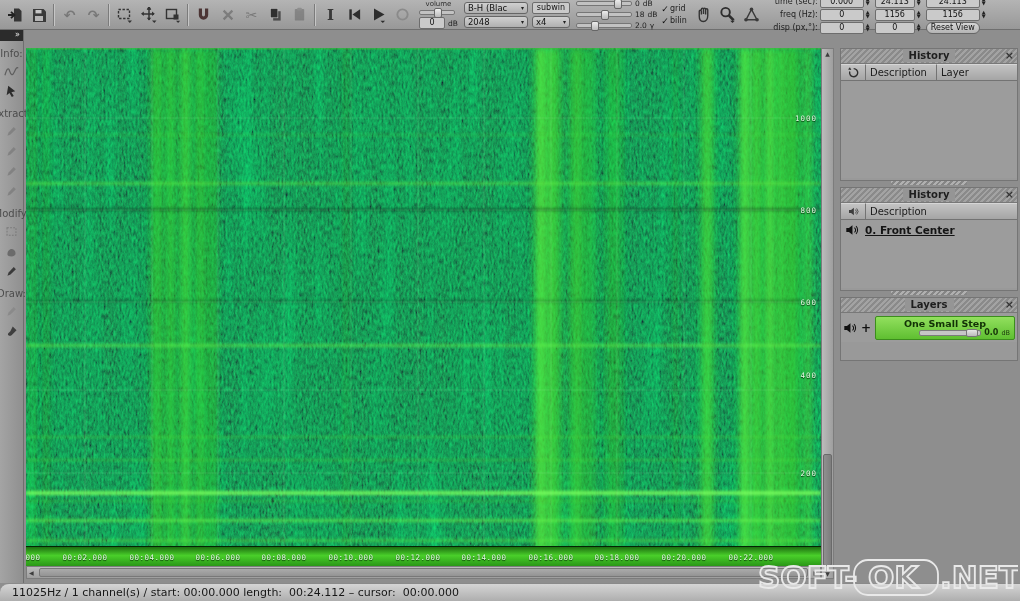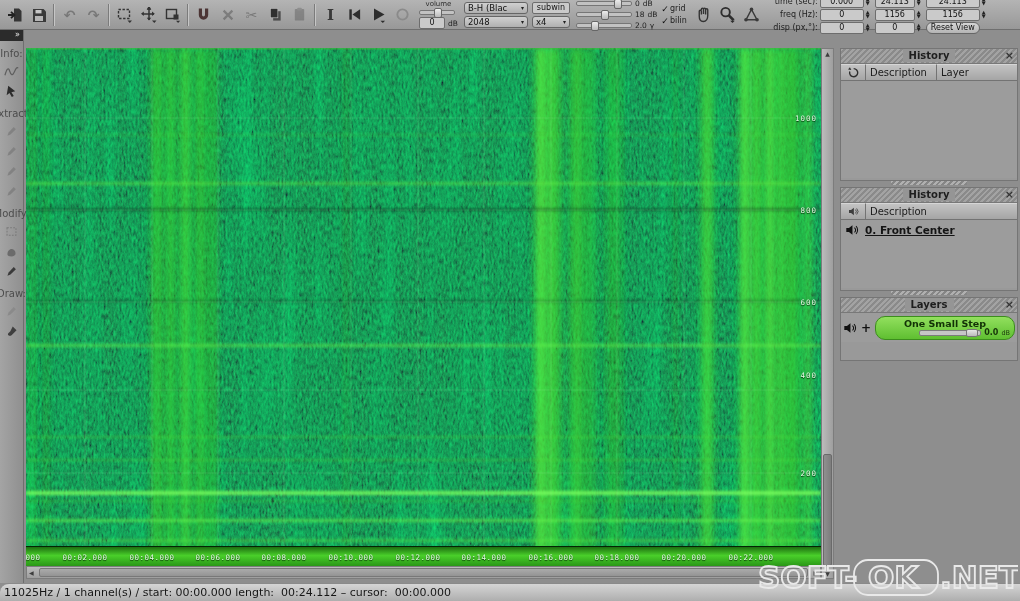--- a/index.html
+++ b/index.html
@@ -78,33 +78,33 @@
     display:flex; align-items:center; }
   .pbody { background:#9c9c9c; position:relative; }
   .grip { position:absolute; left:50%; transform:translateX(-50%); bottom:-5px; width:76px; height:4px;
     background:repeating-linear-gradient(135deg,#b0b0b0 0 2px,#868686 2px 4px); }
   .chanrow { display:flex; align-items:center; gap:6px; padding:3px 4px; }
   .channame { font-size:10.5px; font-weight:bold; color:#141414; text-decoration:underline; }
   .layerrow { display:flex; align-items:center; gap:2px; padding:3px 2px; }
   .plusbtn { width:14px; height:14px; font-size:12px; font-weight:bold; color:#111;
     display:flex; align-items:center; justify-content:center; }
   .layerbar { flex:1; height:24px; background:linear-gradient(#92e05e,#5fbf31); border:1px solid #3c8d1d;
-    border-radius:10px; position:relative; padding:1px 4px; }
+    border-radius:2px; position:relative; padding:1px 4px; }
   .layername { font-size:9.5px; font-weight:bold; color:#123206; text-align:center; }
   .layervol { position:absolute; right:4px; bottom:2px; display:flex; align-items:center; gap:3px; }
   .voltrack { position:relative; width:62px; height:6px; background:#c6c6c6; border:1px solid #7b7b7b; border-radius:2px; }
   .volknob { position:absolute; top:-2px; left:76%; width:12px; height:8px;
     background:linear-gradient(#e6e6e6,#bbb); border:1px solid #777; border-radius:2px; }
   .volval { font-size:8px; font-weight:bold; color:#17350a; }
   .volunit { font-size:6.5px; color:#1c3a0c; }
 
   
   .statusbar { position:absolute; left:0; bottom:0; width:1020px; height:18px;
     background:linear-gradient(#d5d5d5,#aeaeae); border-top:1px solid #8a8a8a;
-    border-radius:9px 0 0 0; display:flex; align-items:center; padding-left:4px; }
+    border-radius:9px 0 0 0; display:flex; align-items:center; padding-left:12px; }
   .statustext { font-size:11px; color:#161616; white-space:pre; }
 
   
   .watermark { position:absolute; right:2px; bottom:2px; z-index:50; }
   .wmtext { font-family:"DejaVu Sans", sans-serif; font-weight:bold; font-size:31px;
     fill:rgba(255,255,255,0.06); stroke:#e9e9e9; stroke-width:1.8px; }
   .wmbox { fill:none; stroke:#e9e9e9; stroke-width:1.8px; }
 </style>
 </head>
 <body>

